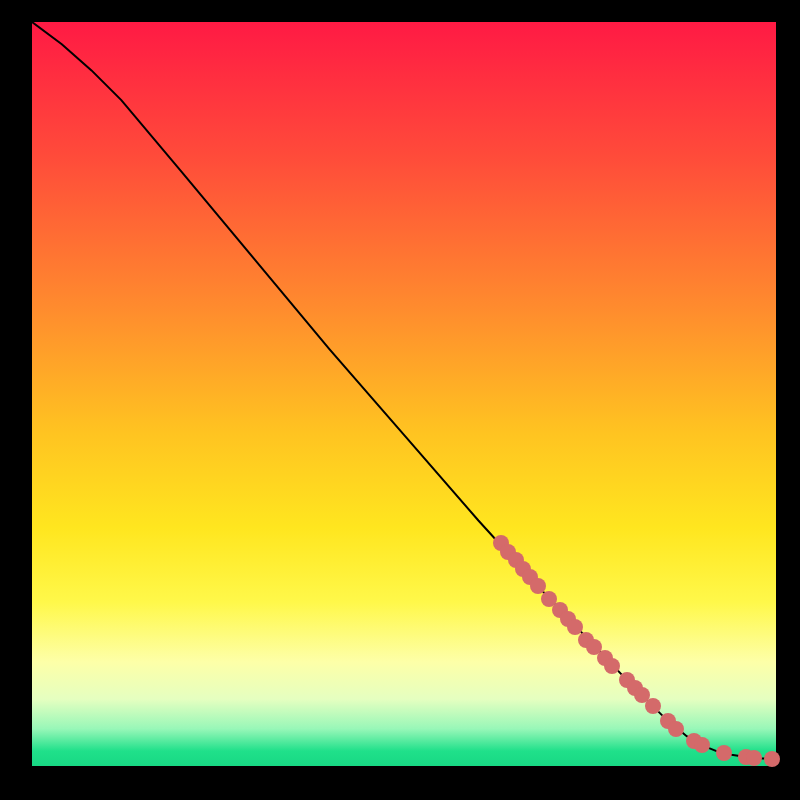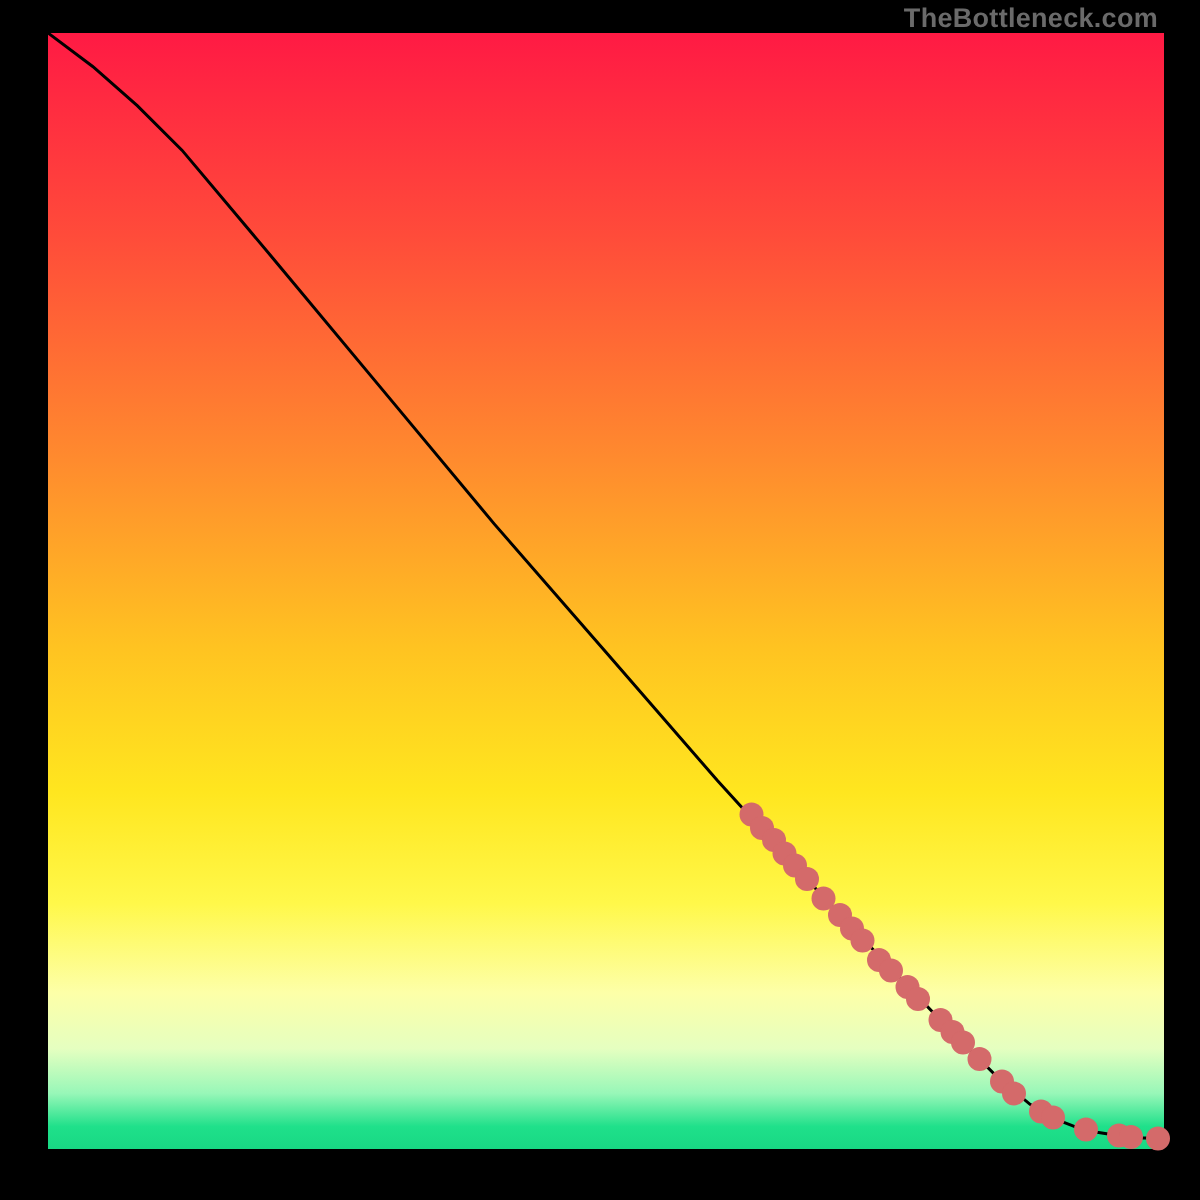--- a/index.html
+++ b/index.html
@@ -61,21 +61,20 @@
     margin-left: -8px;
     margin-top: -8px;
     border-radius: 50%;
     background: #d46a6a;
   }
 </style>
 </head>
 <body>
 
 <div class="frame">
-  <div class="attribution">TheBottleneck.com</div>
 
   <div class="plot">
     <svg class="curve" viewBox="0 0 744 744" preserveAspectRatio="none">
       <path d="M0.0 0.0 L29.8 22.3 L59.5 48.4 L89.3 78.1 L148.8 148.8 L223.2 238.1 L297.6 327.4 L372.0 412.9 L446.4 498.5 L520.8 580.3 L595.2 658.4 L632.4 695.6 L654.7 714.2 L669.6 723.2 L684.5 729.1 L699.4 732.8 L714.2 735.1 L729.1 736.6 L744.0 736.6" fill="none" stroke="#000" stroke-width="2"></path>
     </svg>
 
   <div class="dot" style="left: 468.72px; top: 520.8px;"></div>
       <div class="dot" style="left: 476.16px; top: 529.728px;"></div>
       <div class="dot" style="left: 483.6px; top: 537.912px;"></div>
       <div class="dot" style="left: 491.04px; top: 546.84px;"></div>

